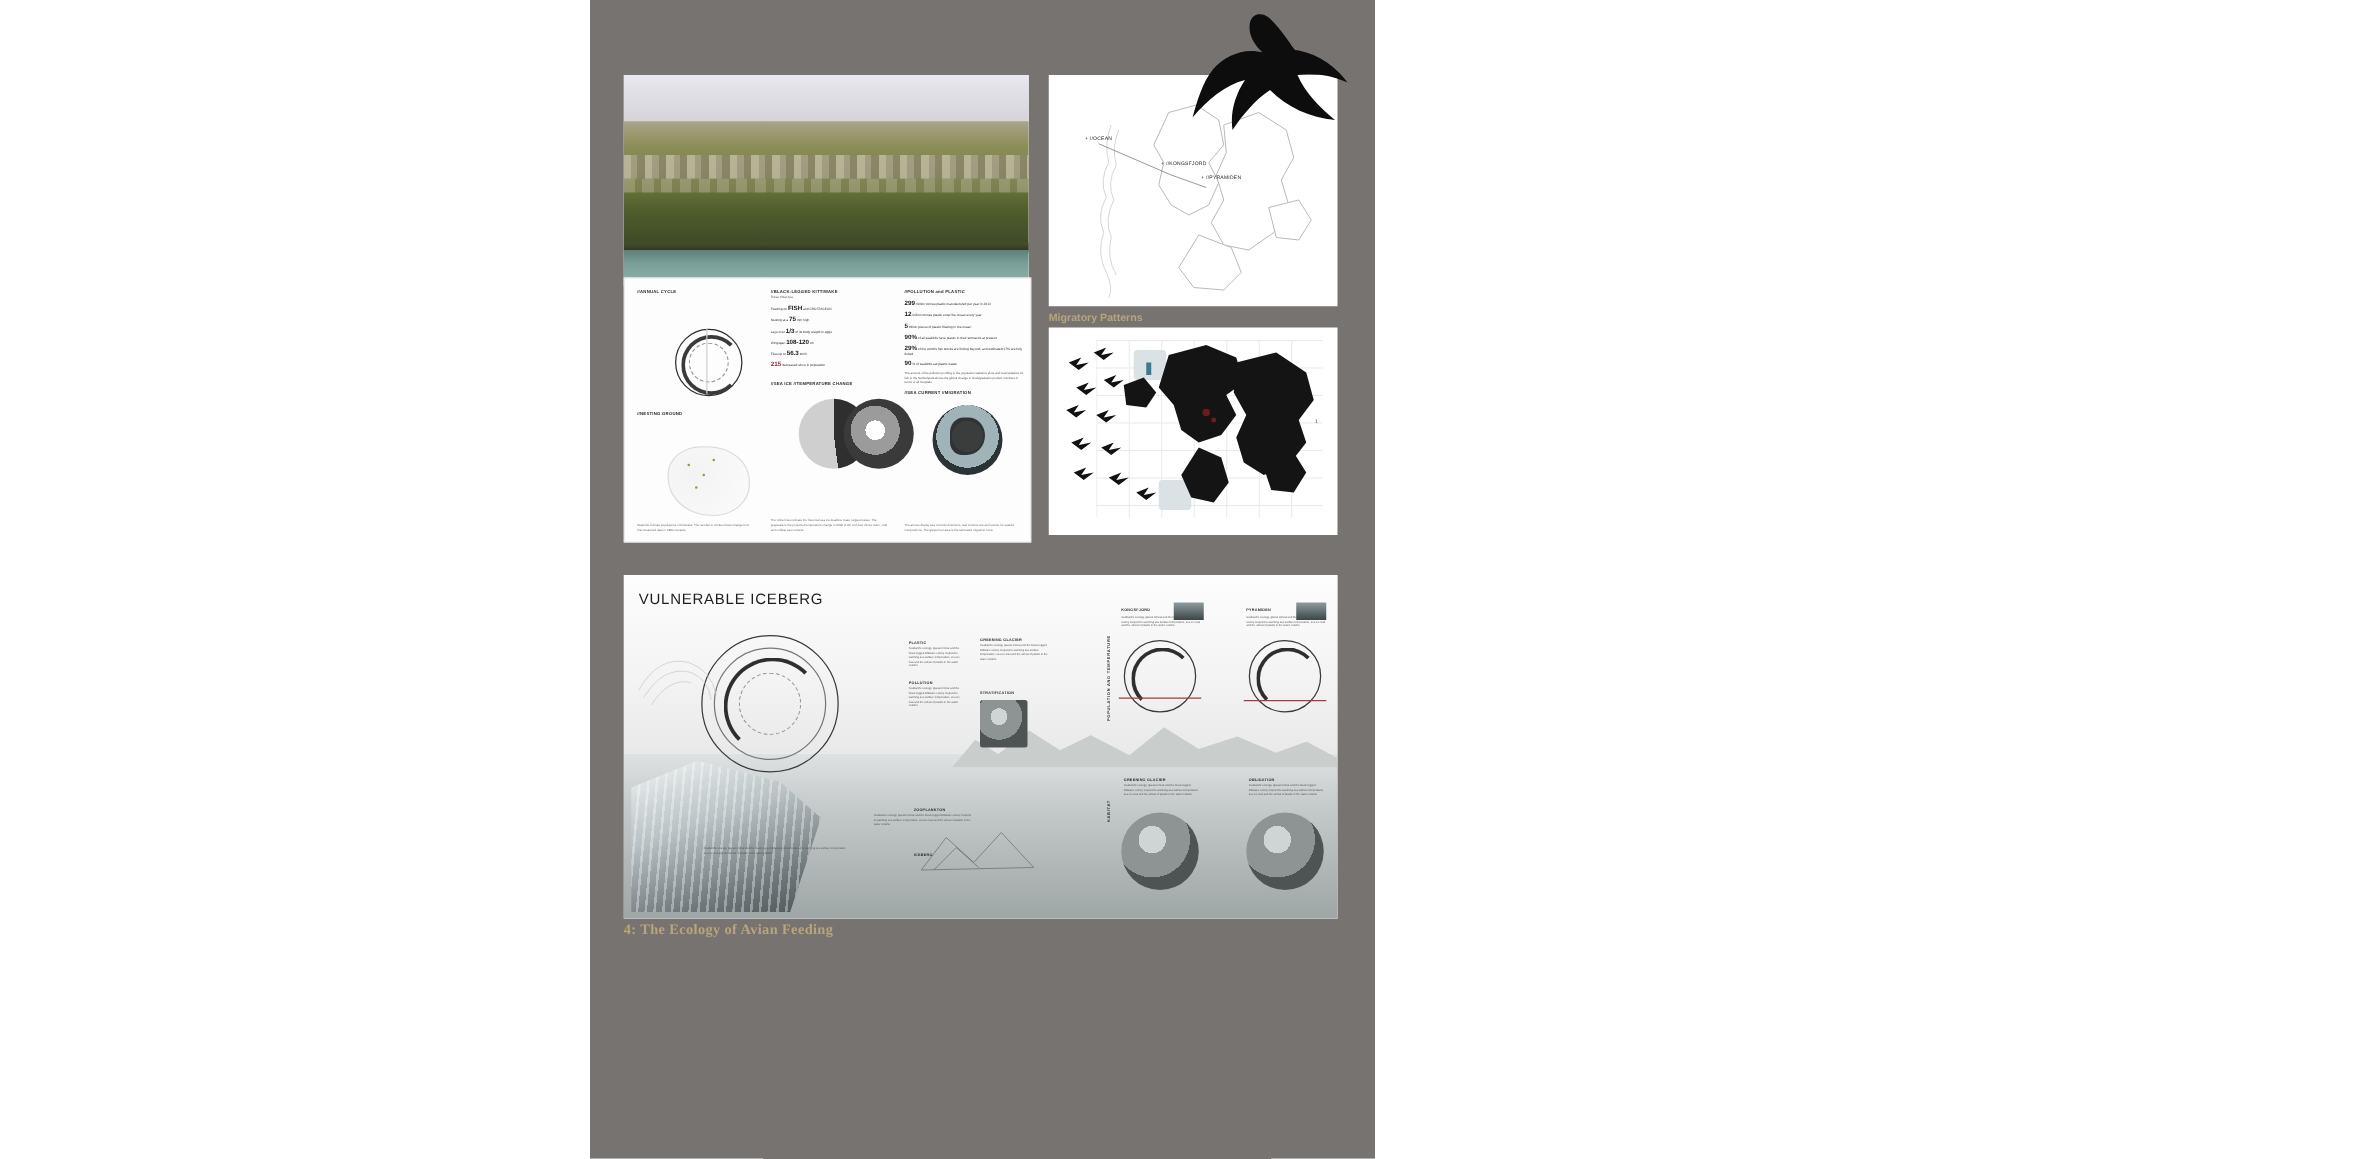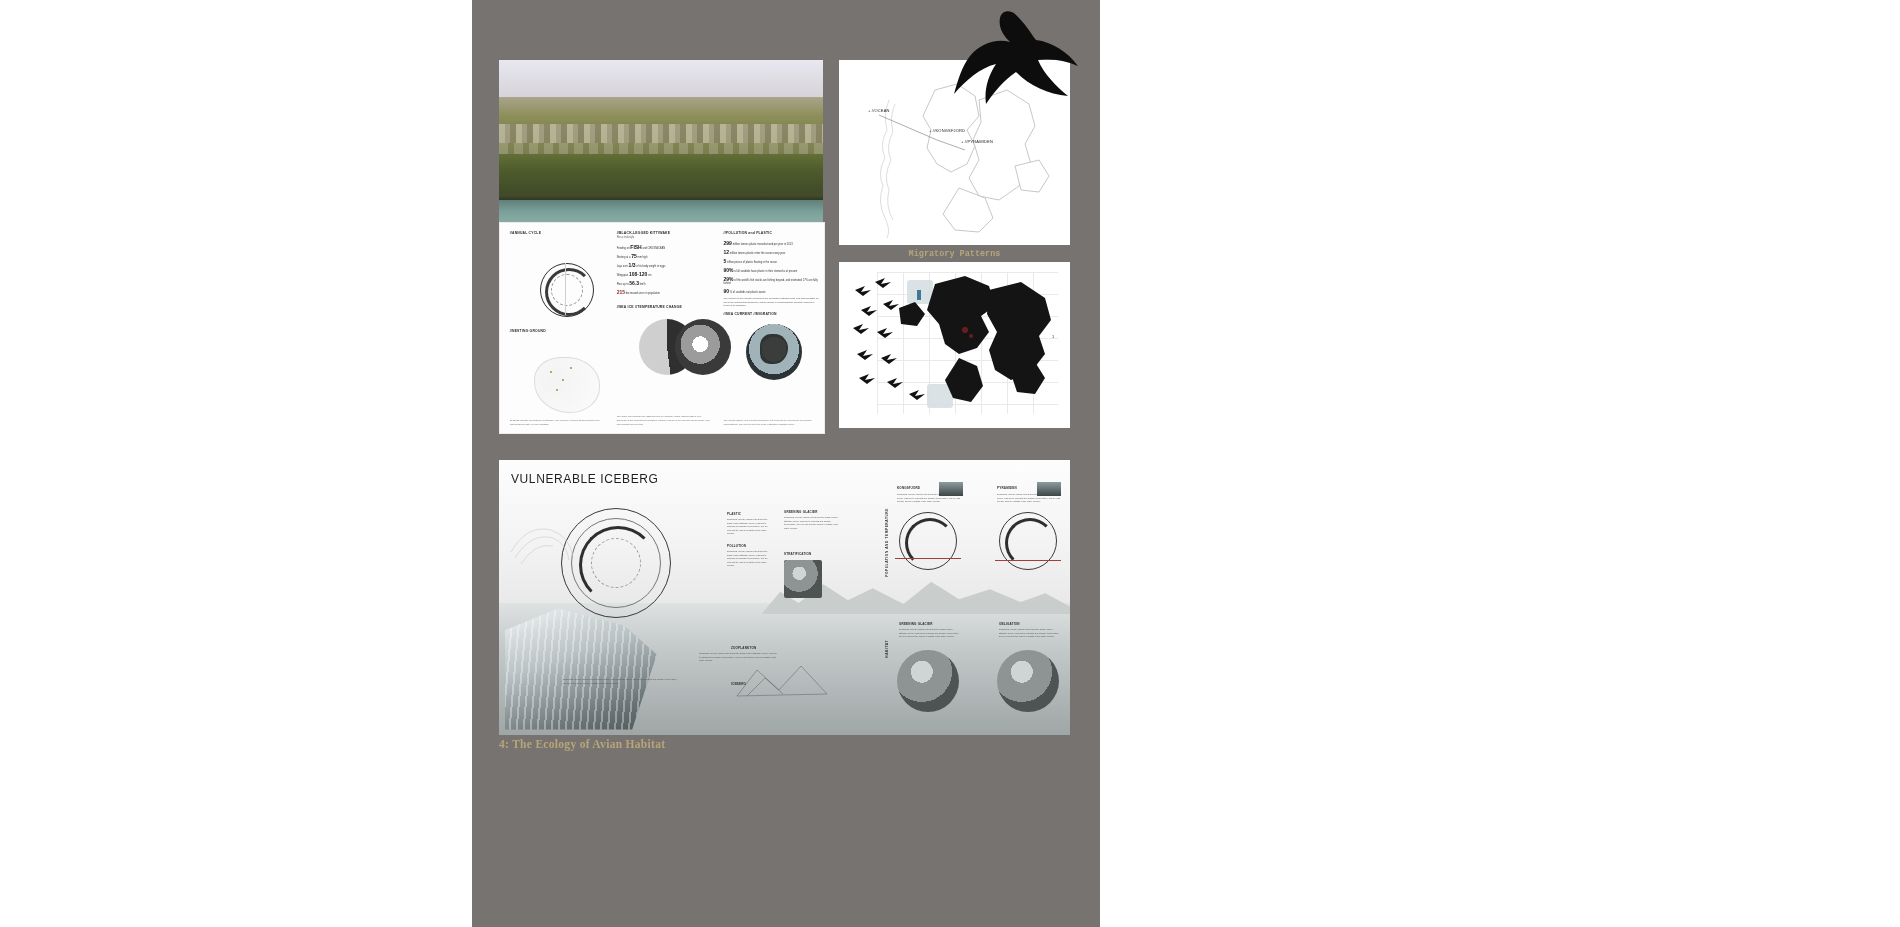--- a/index.html
+++ b/index.html
@@ -51,22 +51,22 @@
     background:conic-gradient(#2f2f2f 0 48%,#cfcfcf 48% 100%);}
   .halfcircle.b{background:radial-gradient(circle at 45% 45%,#ffffff 0 18%,#9b9b9b 18% 45%,#3a3a3a 45% 100%);}
   .globe{position:absolute;width:56px;height:56px;border-radius:50%;
     background:radial-gradient(circle at 50% 45%,#e8eef0 0 30%,#9fb3b8 30% 60%,#2c3336 60% 100%);}
   .globe-land{position:absolute;left:14px;top:10px;width:28px;height:30px;background:#1c1c1c;
     border-radius:45% 55% 60% 40%;opacity:.85;}
 
   
   #map-panel{left:367px;top:60px;width:231px;height:185px;background:#ffffff;}
   .svalbard-label{position:absolute;font-size:4px;color:#1c1c1c;letter-spacing:.2px;}
-  #migratory-caption{position:absolute;left:367px;top:249px;width:231px;text-align:center;
-    font-size:8.5px;color:#b8a579;font-weight:bold;font-family:Liberation Mono, monospace;}
+  #migratory-caption{position:absolute;left:367px;top:249px;width:231px;
+    font-size:8.5px;color:#b8a579;font-weight:bold;font-family:Liberation Sans, sans-serif;}
 
   
   #bird{position:absolute;left:480px;top:8px;width:128px;height:118px;}
 
   
   #world-panel{left:367px;top:262px;width:231px;height:166px;background:#ffffff;}
   .wm-grid{position:absolute;inset:10px 12px 14px 38px;
     background-image:linear-gradient(#e9e9e9 1px,transparent 1px),linear-gradient(90deg,#e9e9e9 1px,transparent 1px);
     background-size:26px 22px;}
   .wm-box{position:absolute;background:#d5dde1;opacity:.85;}
@@ -321,15 +321,15 @@
       <svg style="position:absolute;left:232px;top:200px;" width="112" height="48">
         <g fill="none" stroke="#6d6d6d" stroke-width="0.6">
           <path d="M6 36 L26 10 L48 30 L70 6 L96 34 Z"></path>
           <path d="M16 36 L34 18 L52 34"></path>
         </g>
       </svg>
       <div class="p-label" style="left:232px;top:222px;">ICEBERG</div>
       <div class="p-text" style="left:64px;top:218px;width:118px;">Svalbard's ecology, glacial retreat and the black-legged kittiwake colony respond to warming sea surface temperature, sea ice loss and the arrival of plastic in the water column.</div>
     </div>
 
-    <div id="footer-caption">4: The Ecology of Avian Habitat</div>
+    <div id="footer-caption">4: The Ecology of Avian Feeding</div>
   </div>
 </div>
 
 </body></html>

